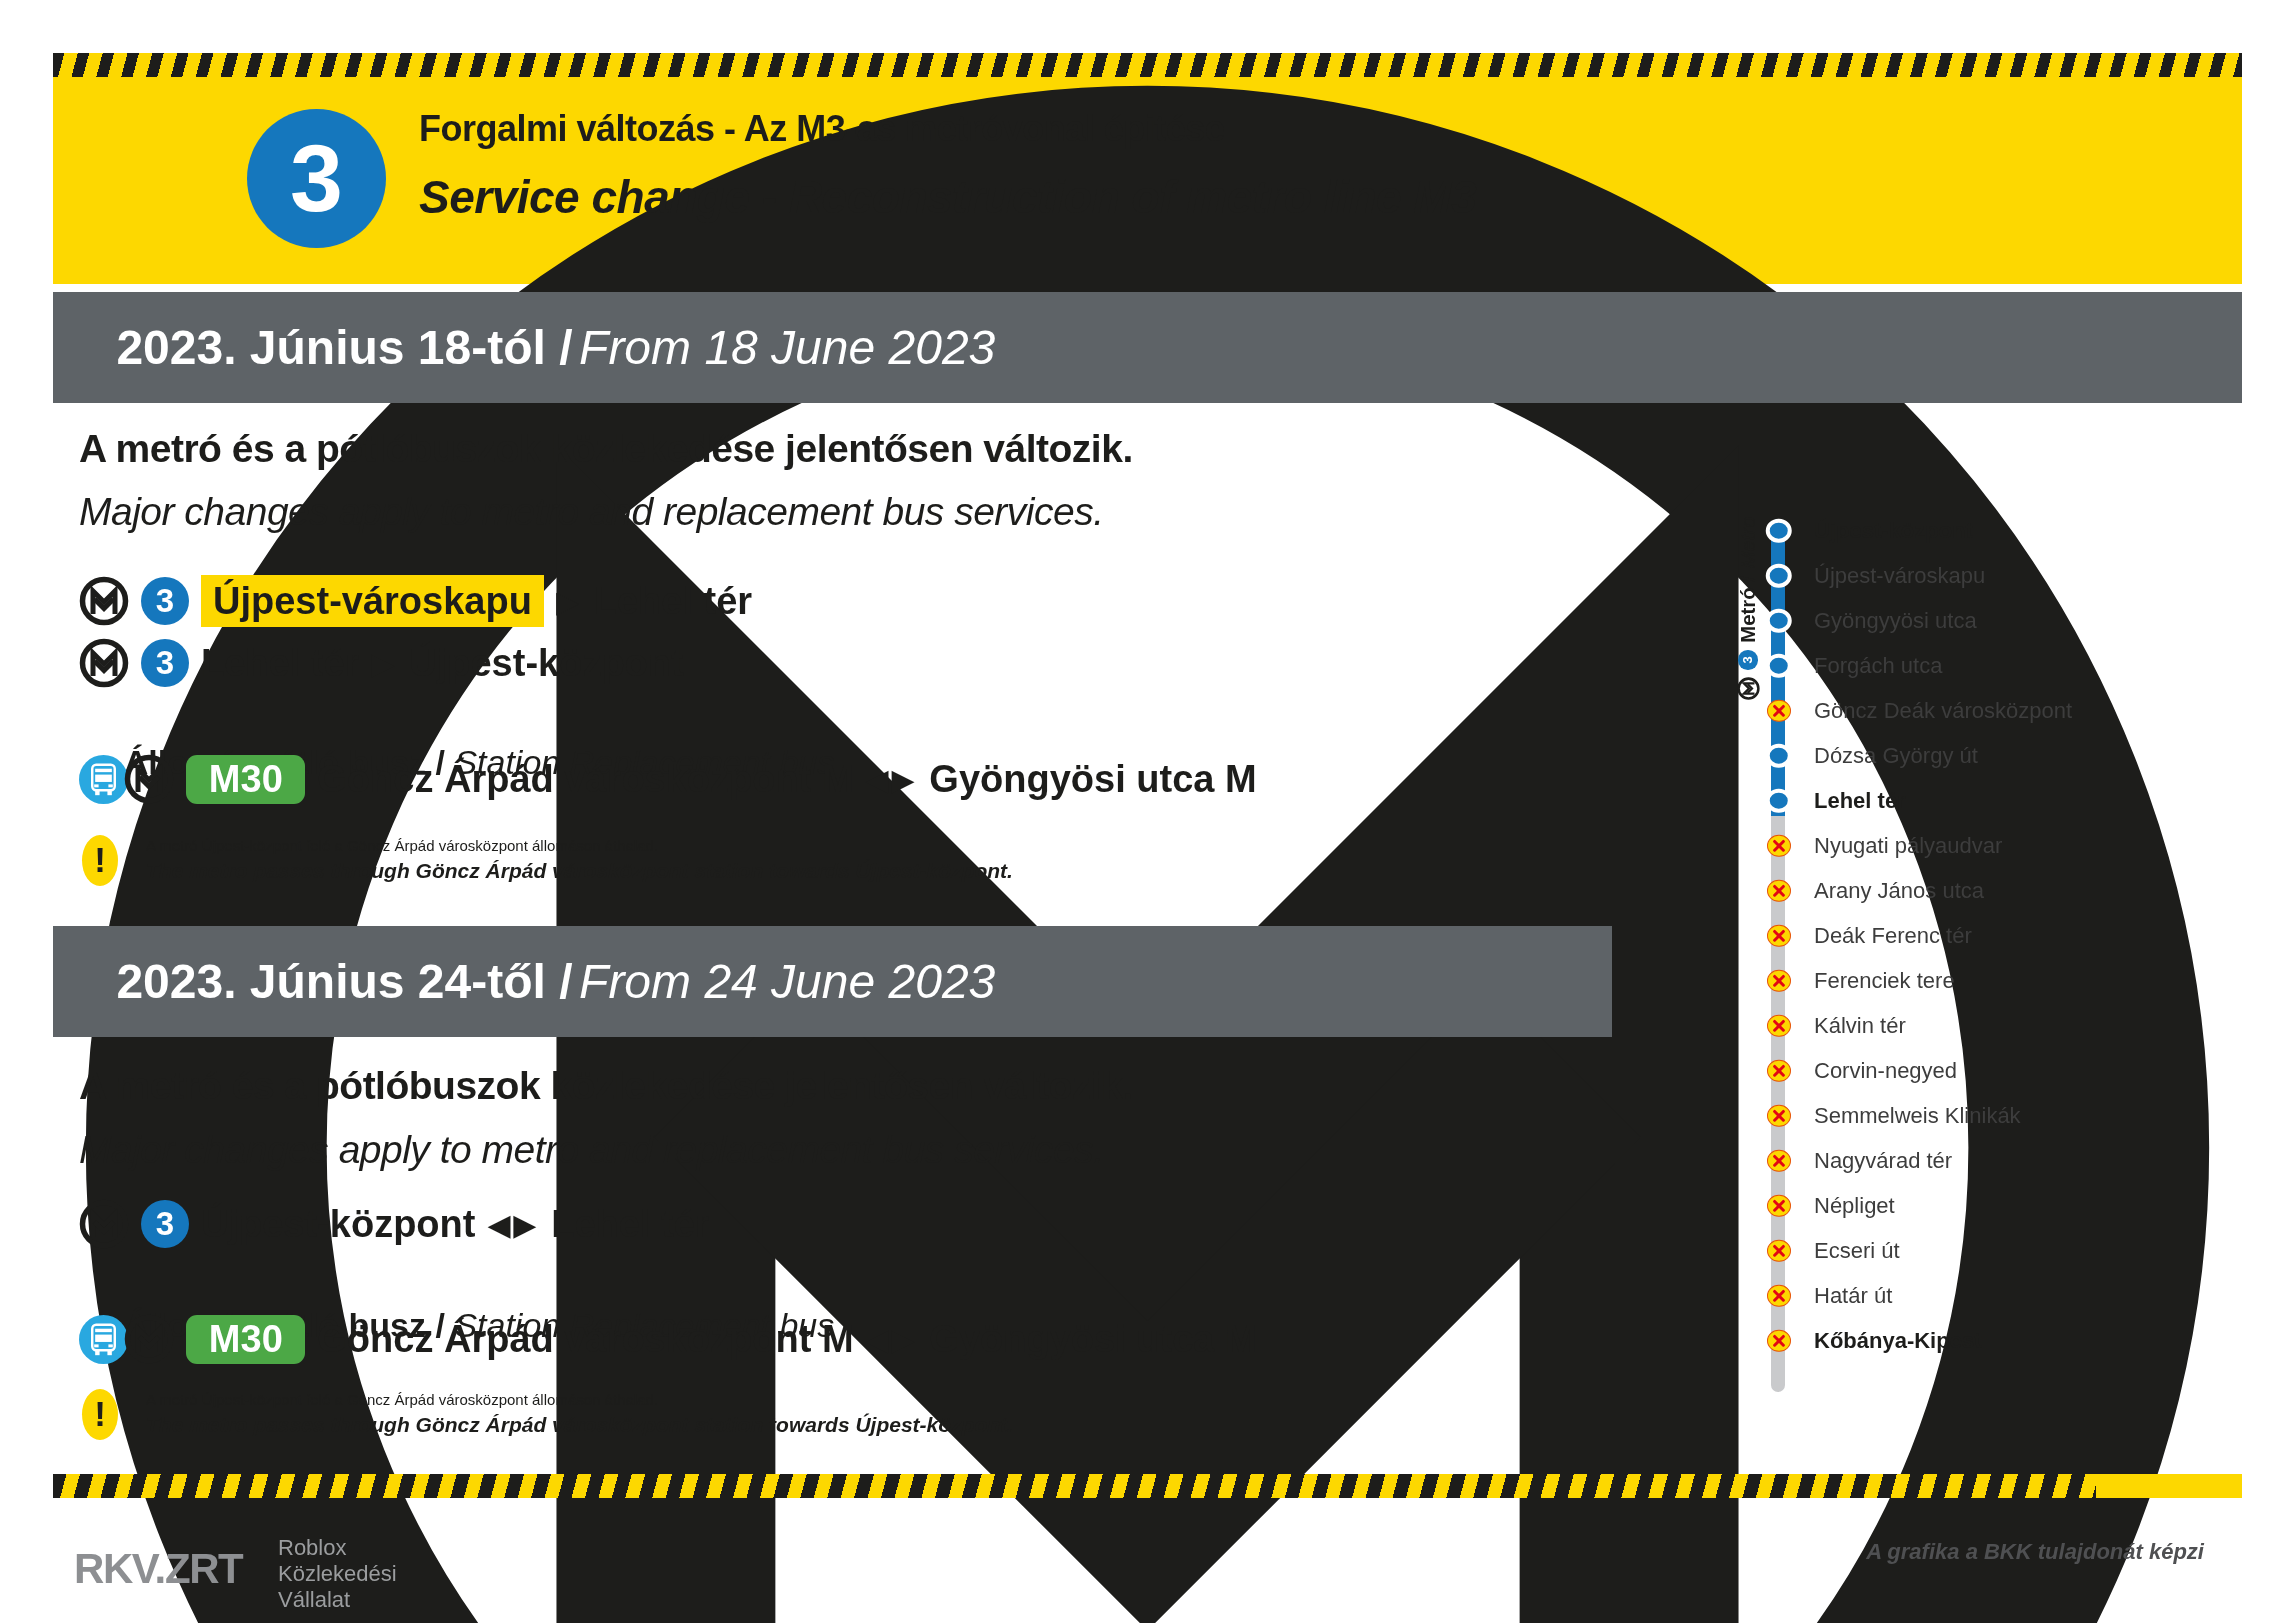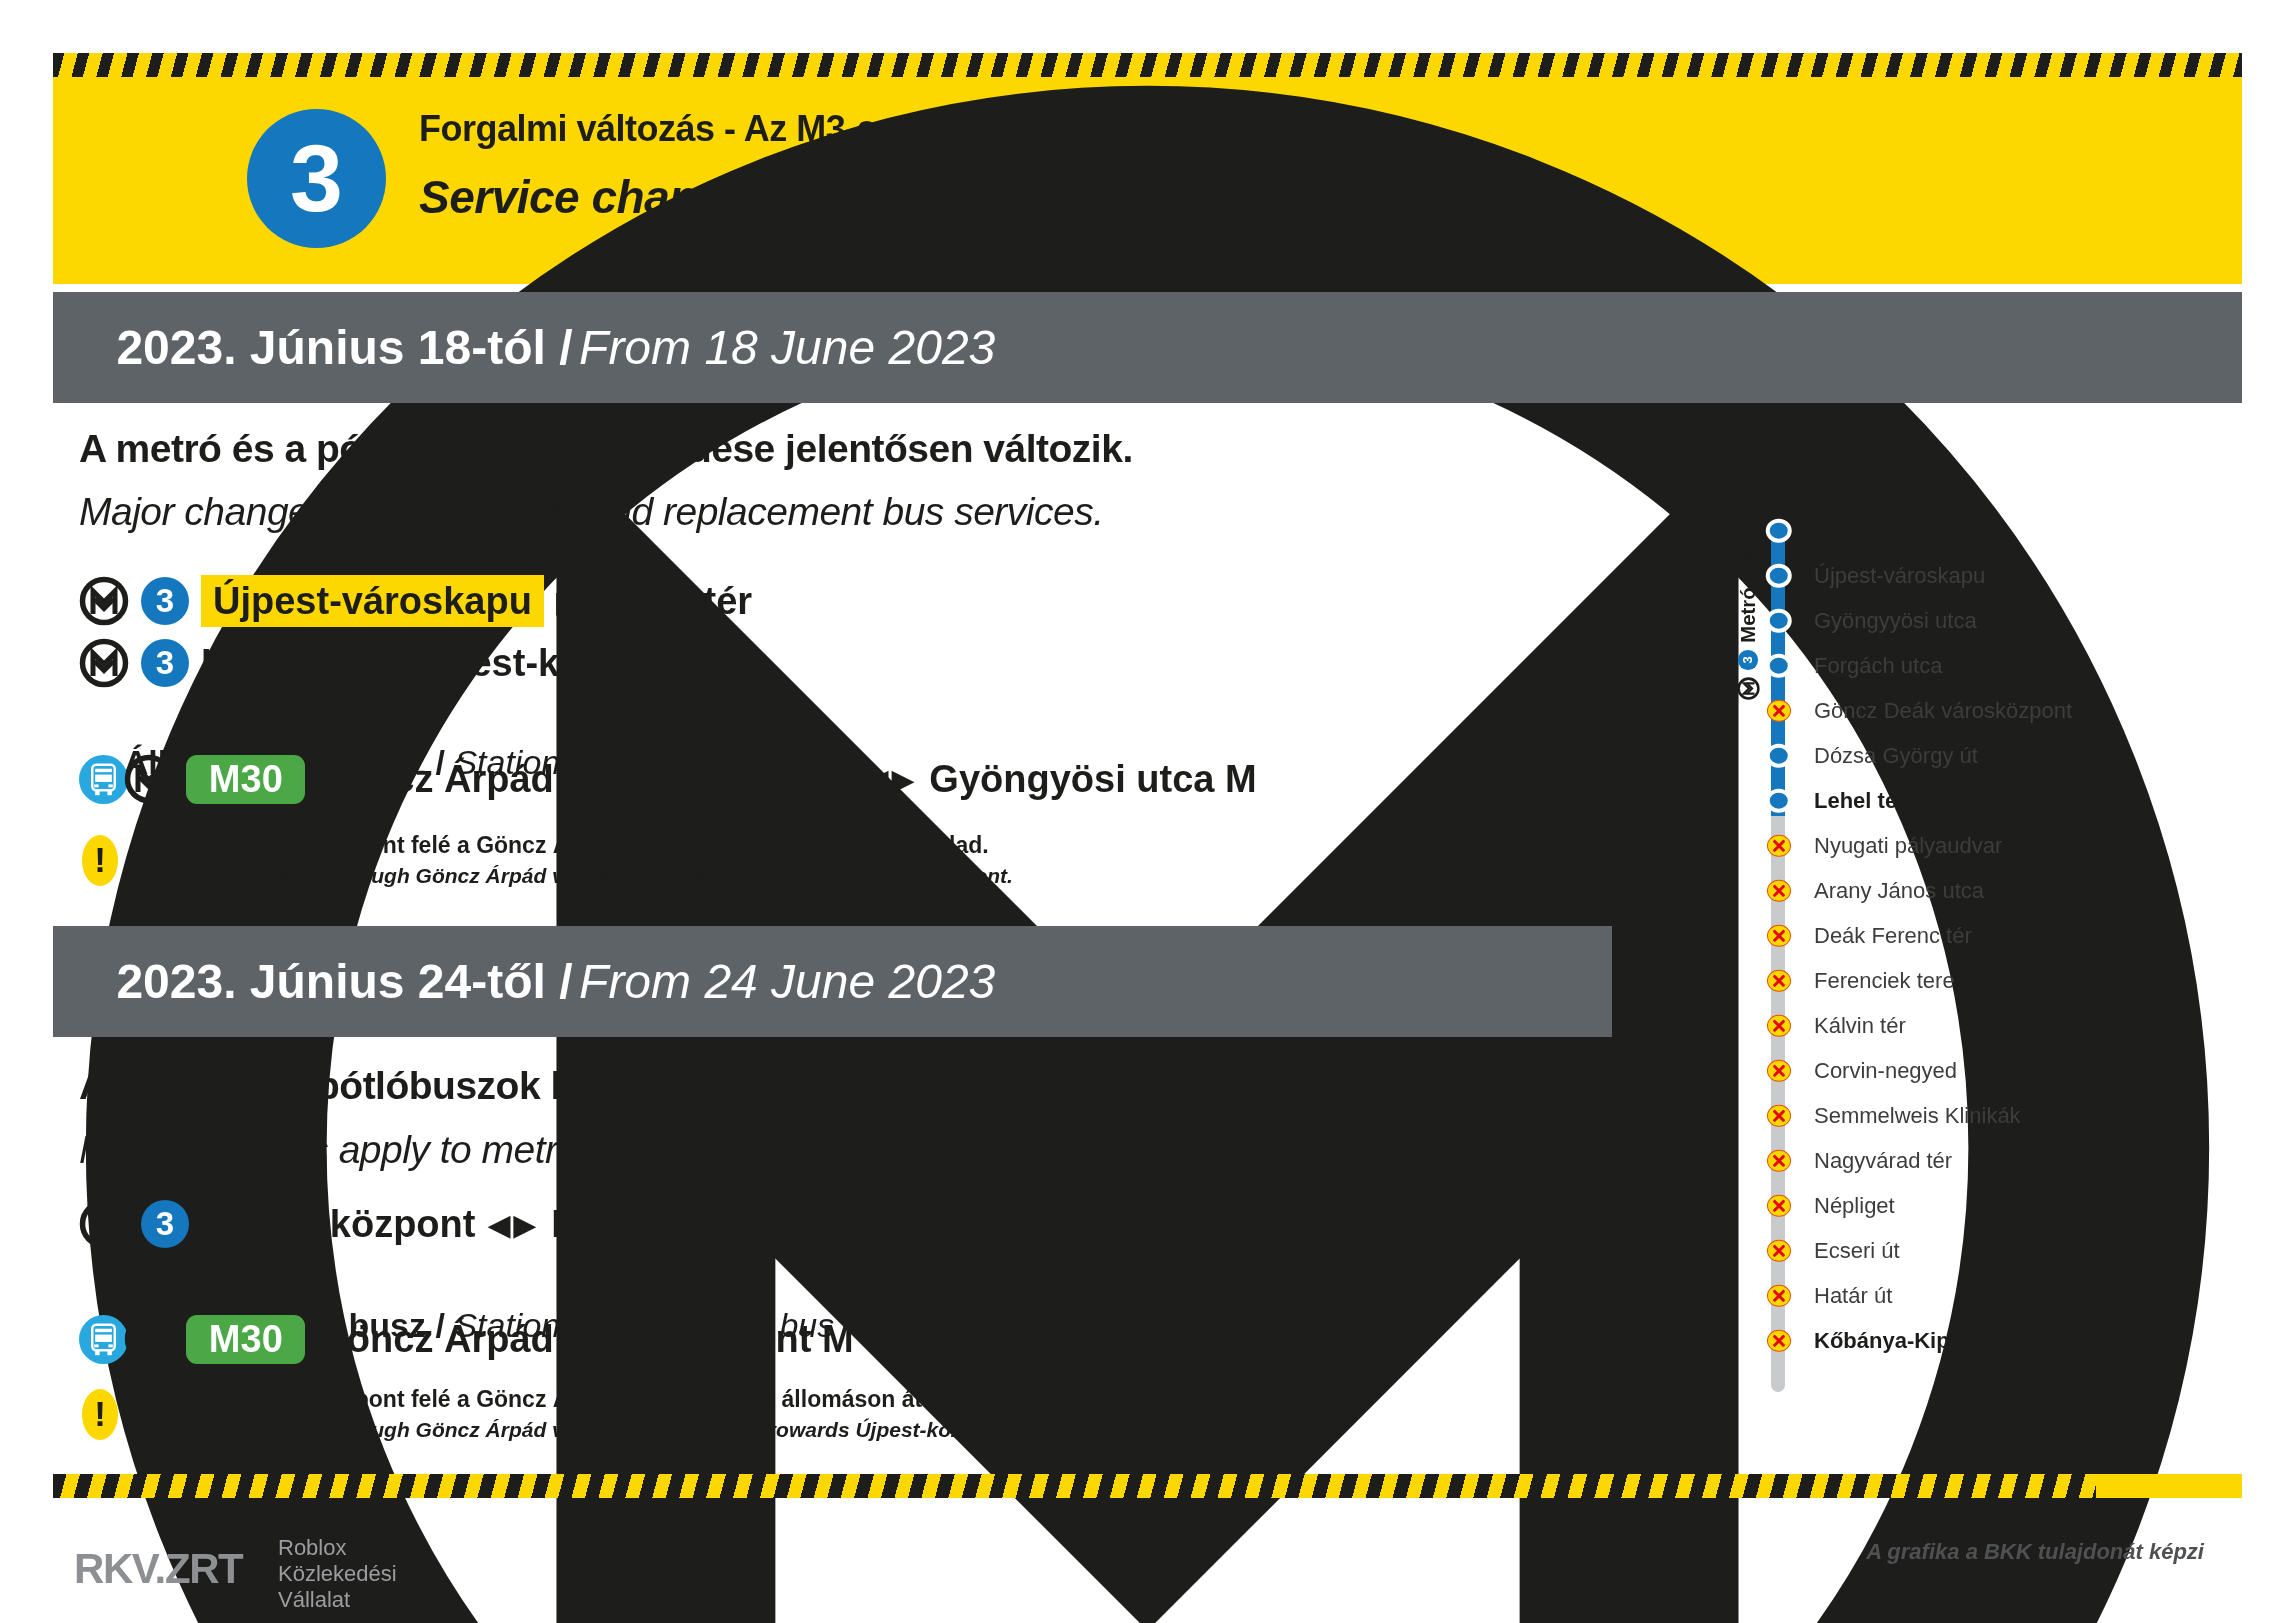--- a/index.html
+++ b/index.html
@@ -39,21 +39,21 @@
   .bus-icon{width:49px;height:49px;flex:0 0 auto;}
   .bus-row .mlogo{margin-left:-15.7px;}
   .badge-m30{background:#4CA846;color:#fff;font-weight:bold;border-radius:11px;width:119px;height:49px;
              display:flex;align-items:center;justify-content:center;font-size:38px;flex:0 0 auto;}
 
   
   .warn{position:absolute;left:82px;display:flex;align-items:center;gap:28px;height:70px;}
   .warn-icon{width:36px;height:51px;border-radius:50%;background:#FDD800;display:flex;align-items:center;
              justify-content:center;font-weight:bold;font-size:35px;color:#1d1d1b;flex:0 0 auto;}
   .warn-texts{display:flex;flex-direction:column;gap:4.6px;}
-  .warn-hu{font-size:23px;font-weight:bold;}
+  .warn-hu{font-size:15px;font-weight:normal;}
   .warn-en{font-size:21px;font-style:italic;font-weight:bold;}
 
   
   .lm-line{position:absolute;left:1771px;width:14px;z-index:0;}
   .lm-line-blue{top:519px;height:297px;background:#1577BD;border-radius:7px 7px 0 0;}
   .lm-line-gray{top:816px;height:576px;background:#C9CACC;border-radius:0 0 7px 7px;}
   .stations{position:absolute;left:1754px;top:508px;width:509px;z-index:1;}
   .st-row{position:relative;height:45px;display:flex;align-items:center;}
   .st-mk{position:absolute;left:24.5px;top:50%;transform:translate(-50%,-50%);
          display:flex;align-items:center;justify-content:center;box-sizing:content-box;}

